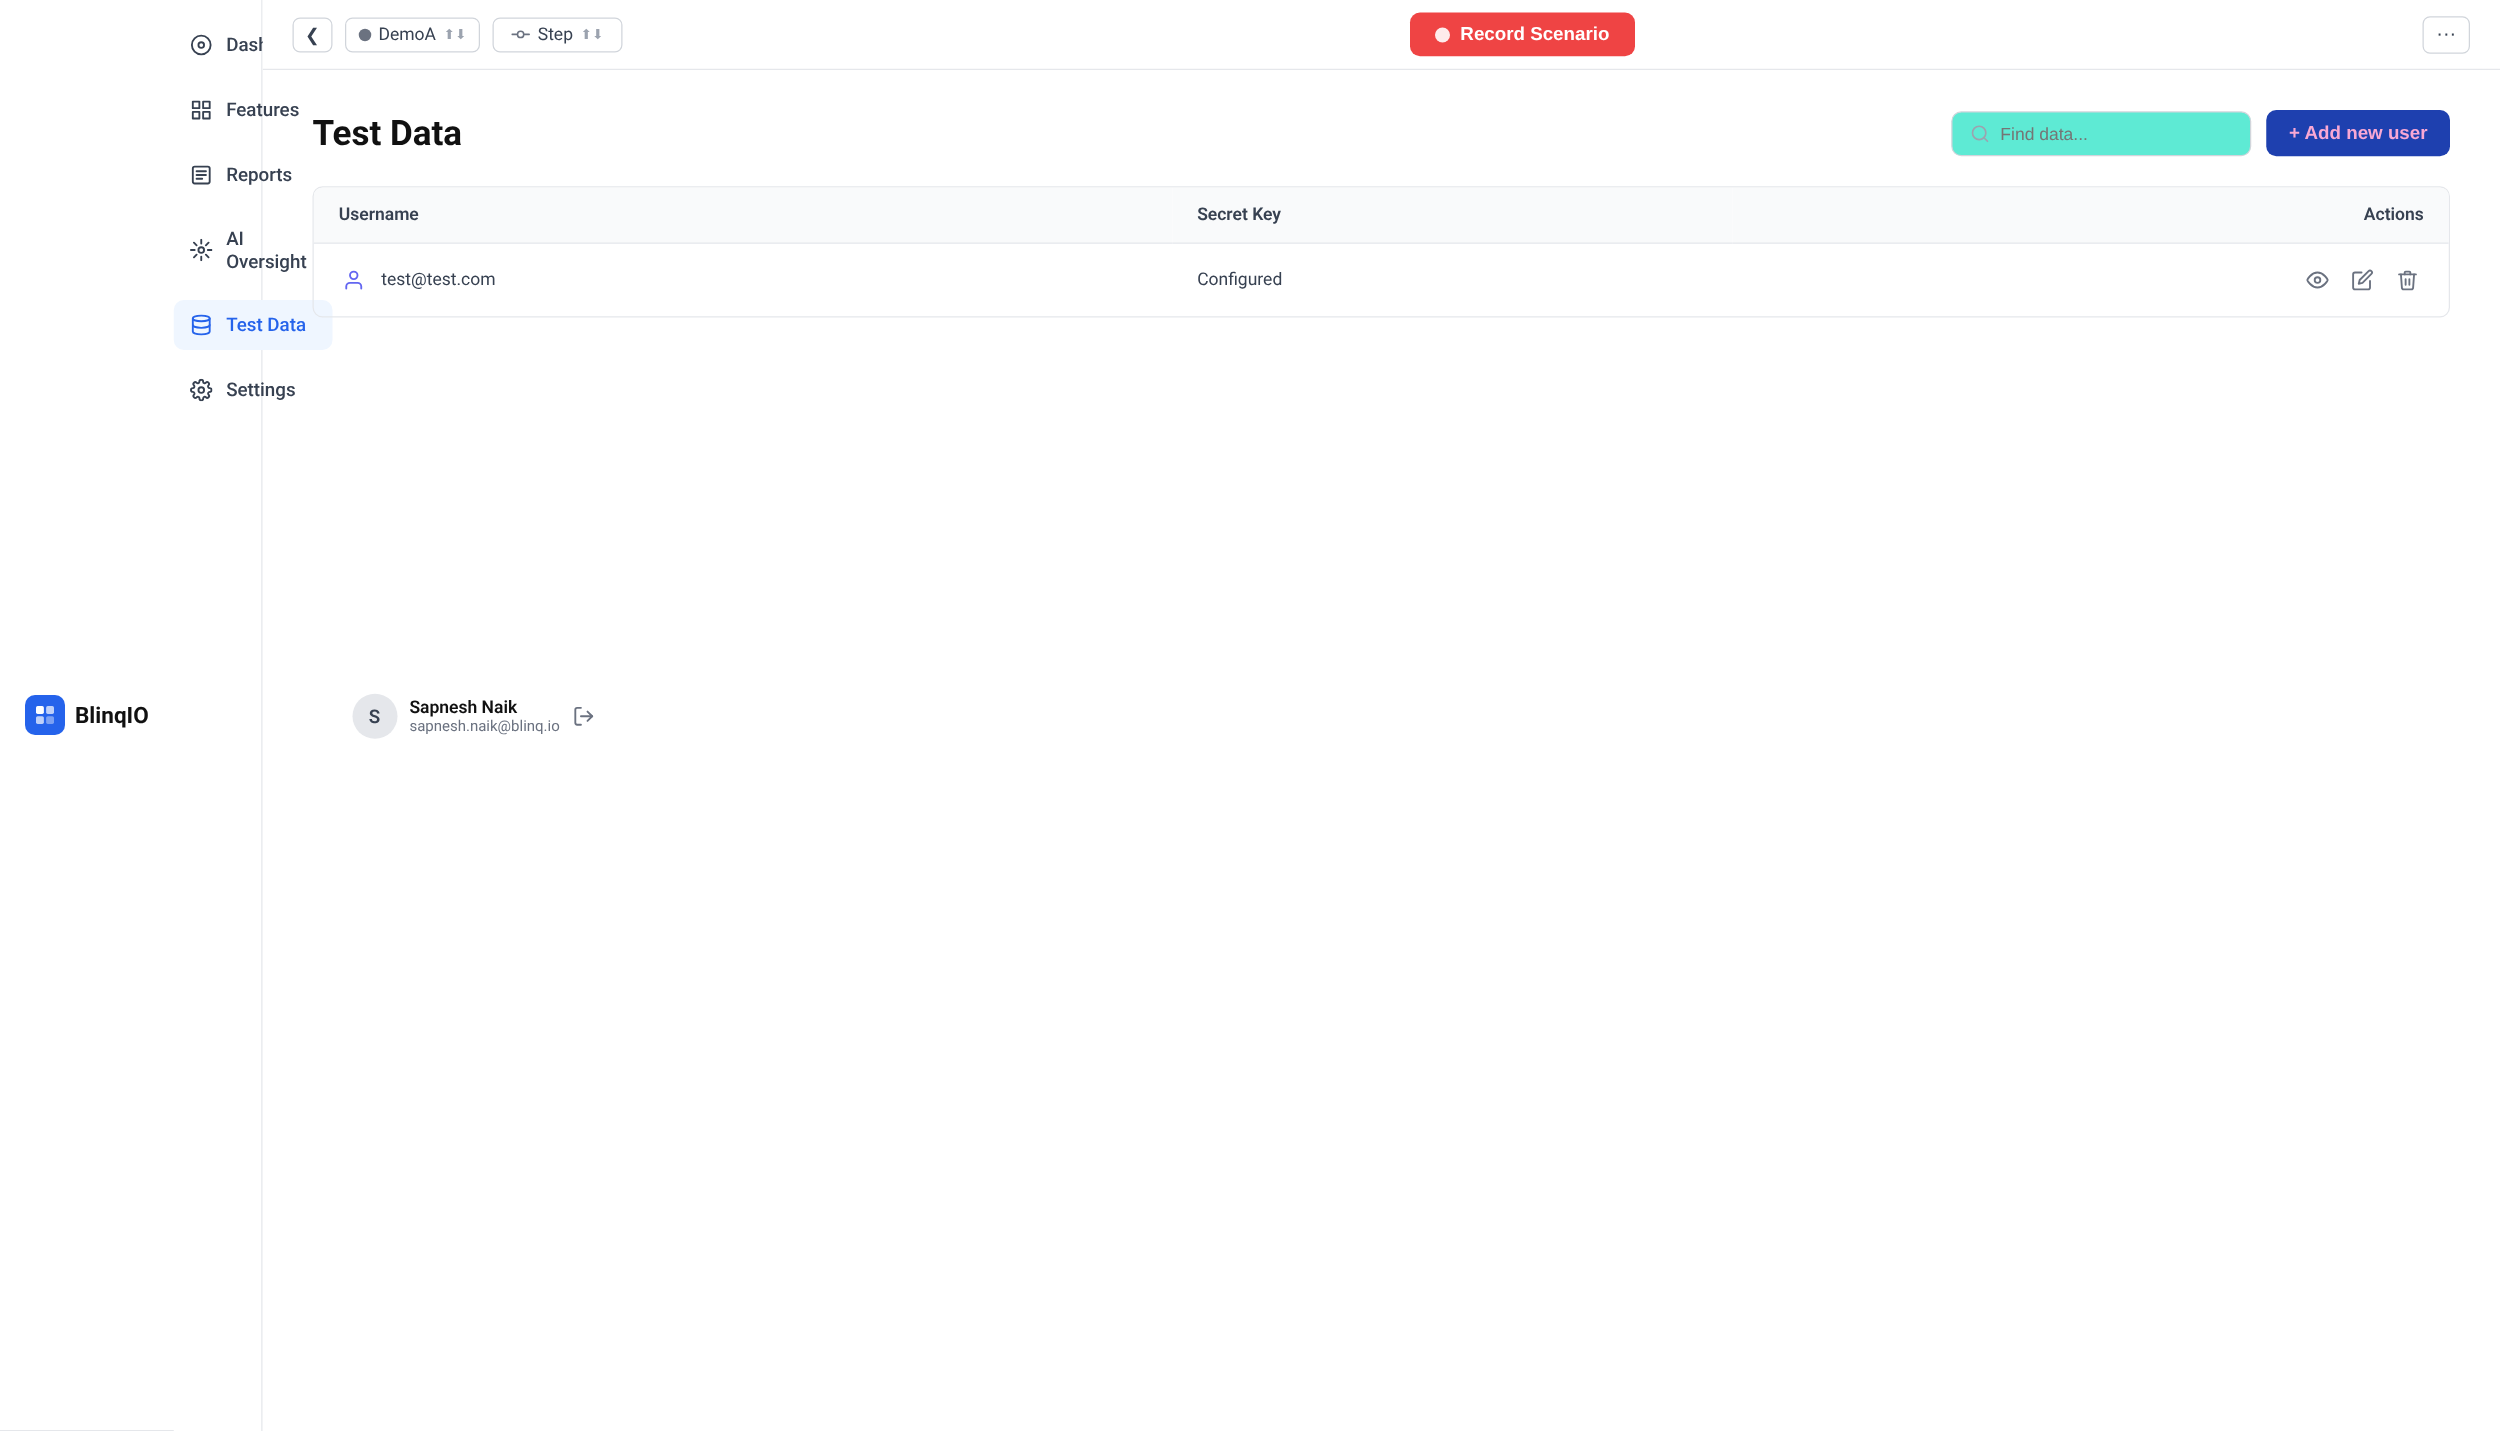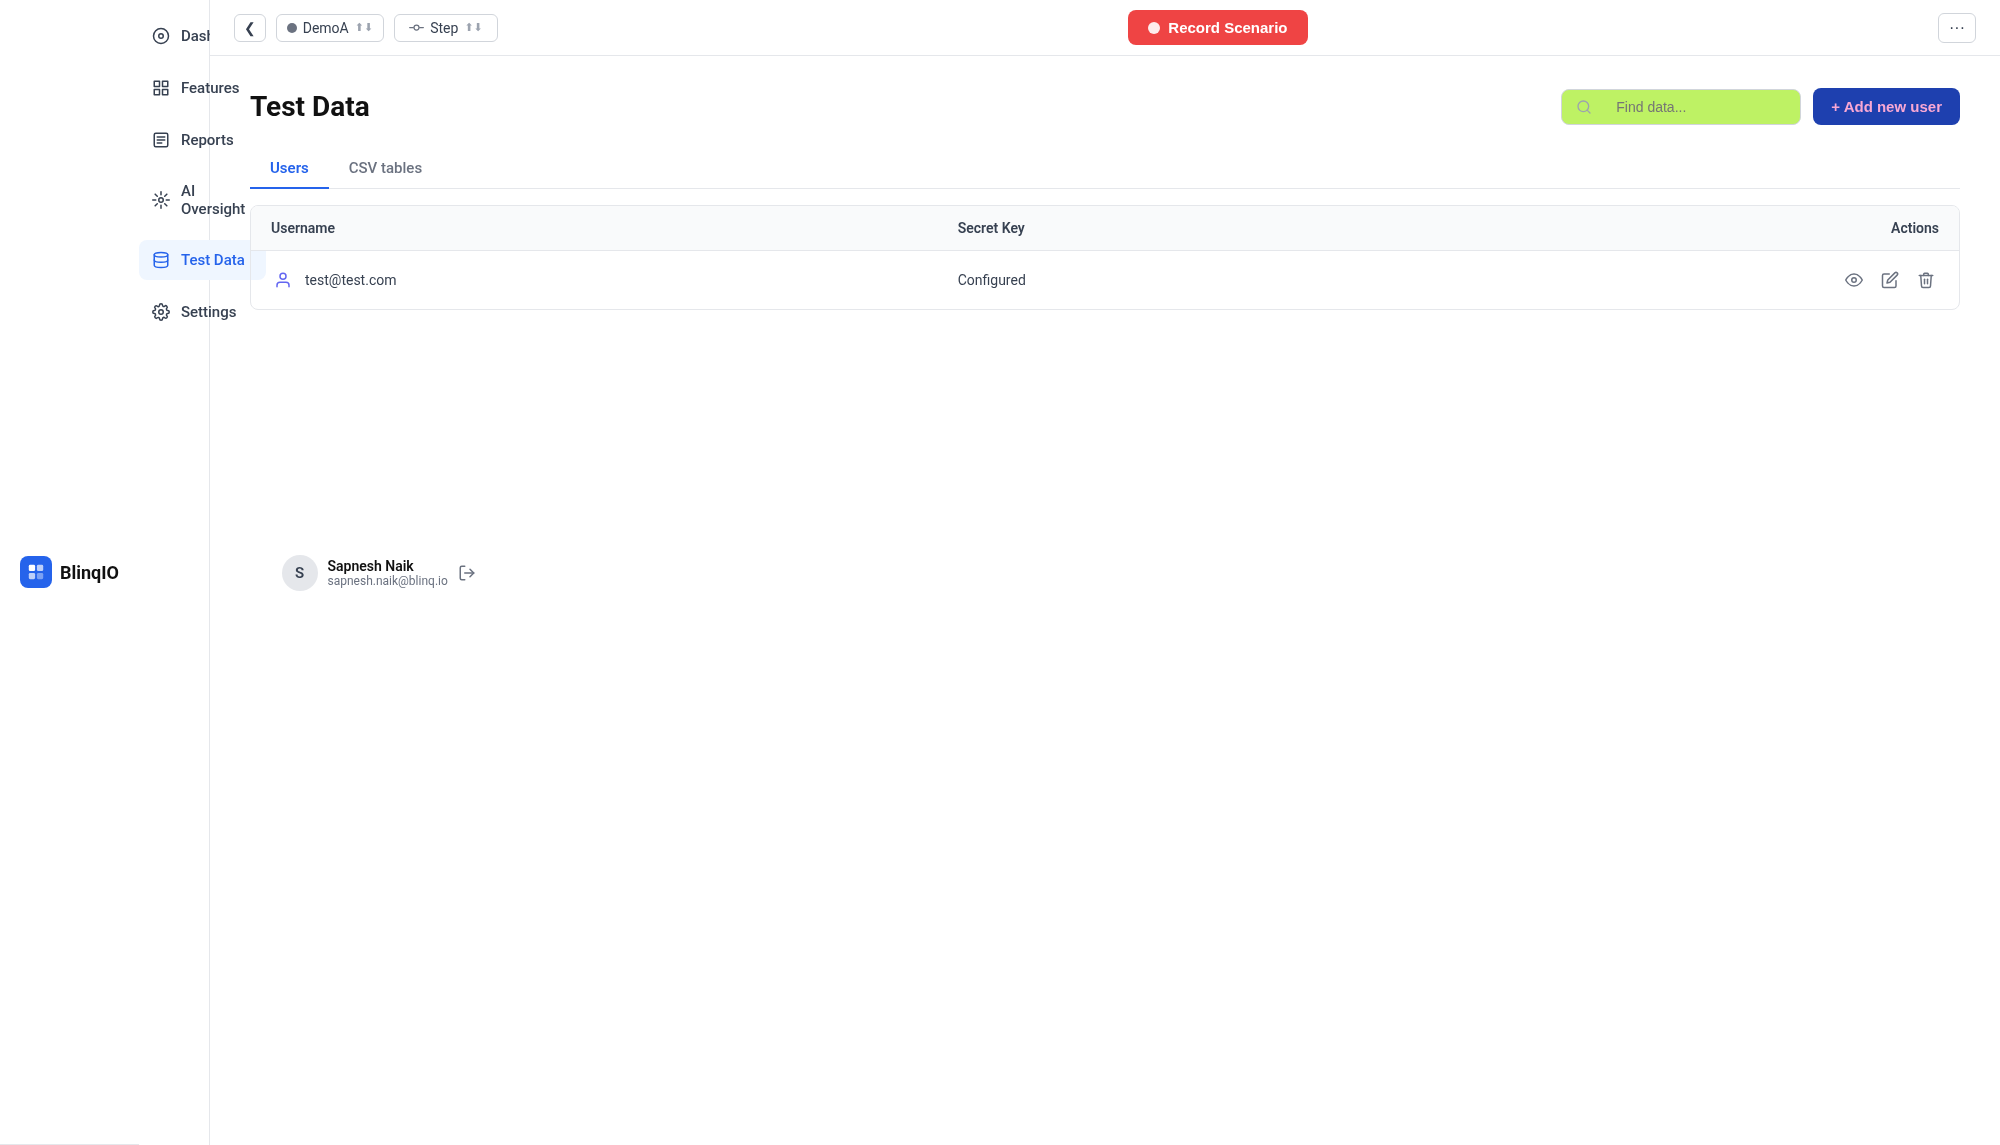--- a/index.html
+++ b/index.html
@@ -192,25 +192,25 @@
     }
     .page-title {
       font-size: 28px;
       font-weight: 700;
       color: #111;
     }
     .page-actions { display: flex; align-items: center; gap: 12px; }
     .search-box {
       display: flex;
       align-items: center;
-      gap: 24px;
+      gap: 8px;
       border: 1px solid #d1d5db;
       border-radius: 8px;
       padding: 9px 14px;
-      background: #bef264;
+      background: #5eead4;
       width: 240px;
     }
     .search-box input {
       border: none;
       outline: none;
       font-size: 14px;
       color: #374151;
       background: transparent;
       width: 100%;
     }
@@ -493,28 +493,20 @@
             </svg>
           </span>
           <input type="text" placeholder="Find data..." style="">
         </div>
         <button class="add-btn">
           <span>+ Add new user</span>
         </button>
       </div>
     </div>
 
-    <div class="tabs">
-      <div class="tab active">
-        <span>Users</span>
-      </div>
-      <div class="tab">
-        <span>CSV tables</span>
-      </div>
-    </div>
 
     <div class="table-container">
       <table>
         <thead>
           <tr>
             <th>Username</th>
             <th>Secret Key</th>
             <th style="text-align:right;">Actions</th>
           </tr>
         </thead>

